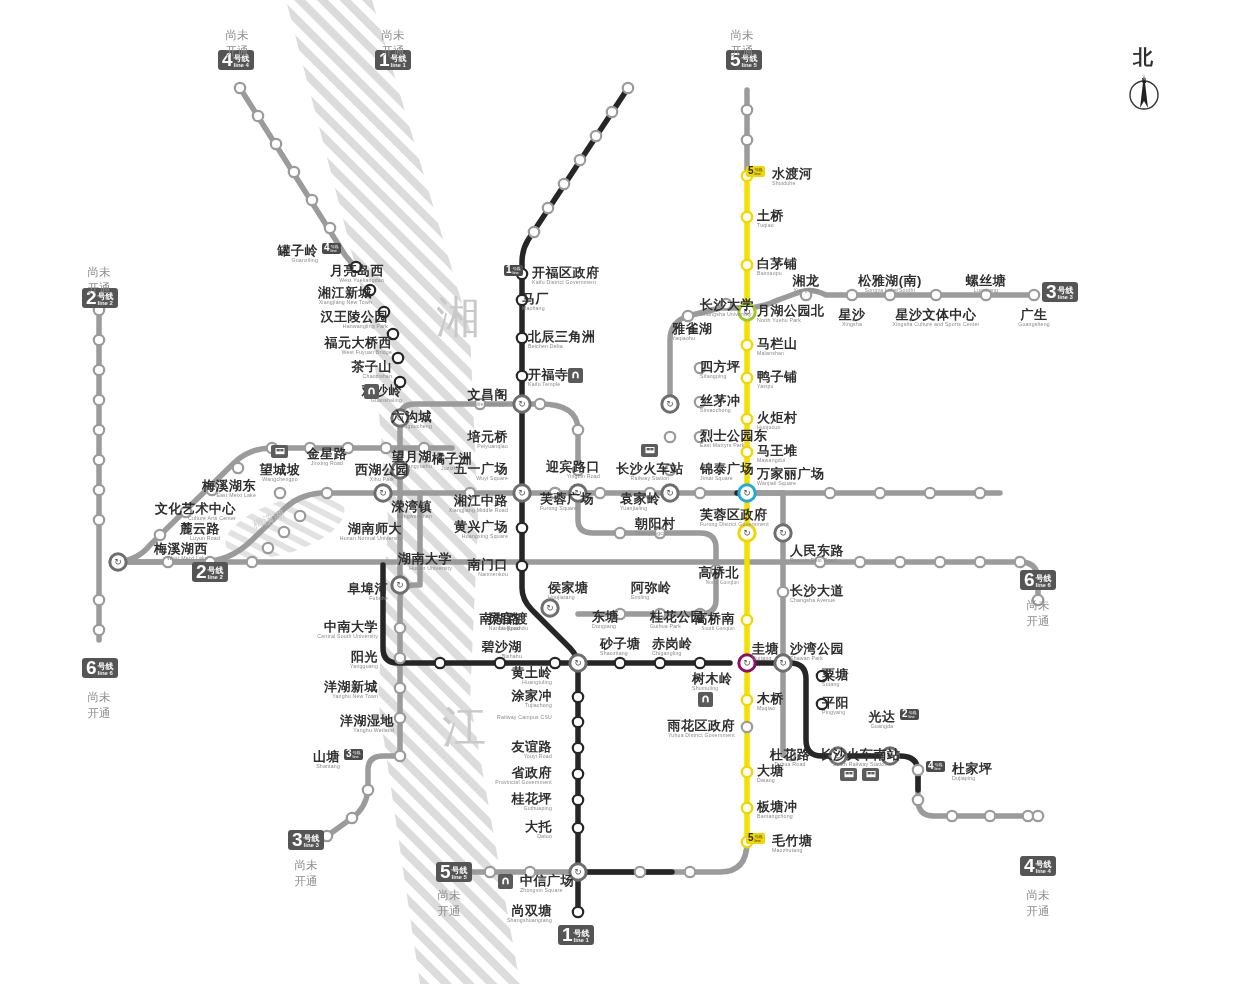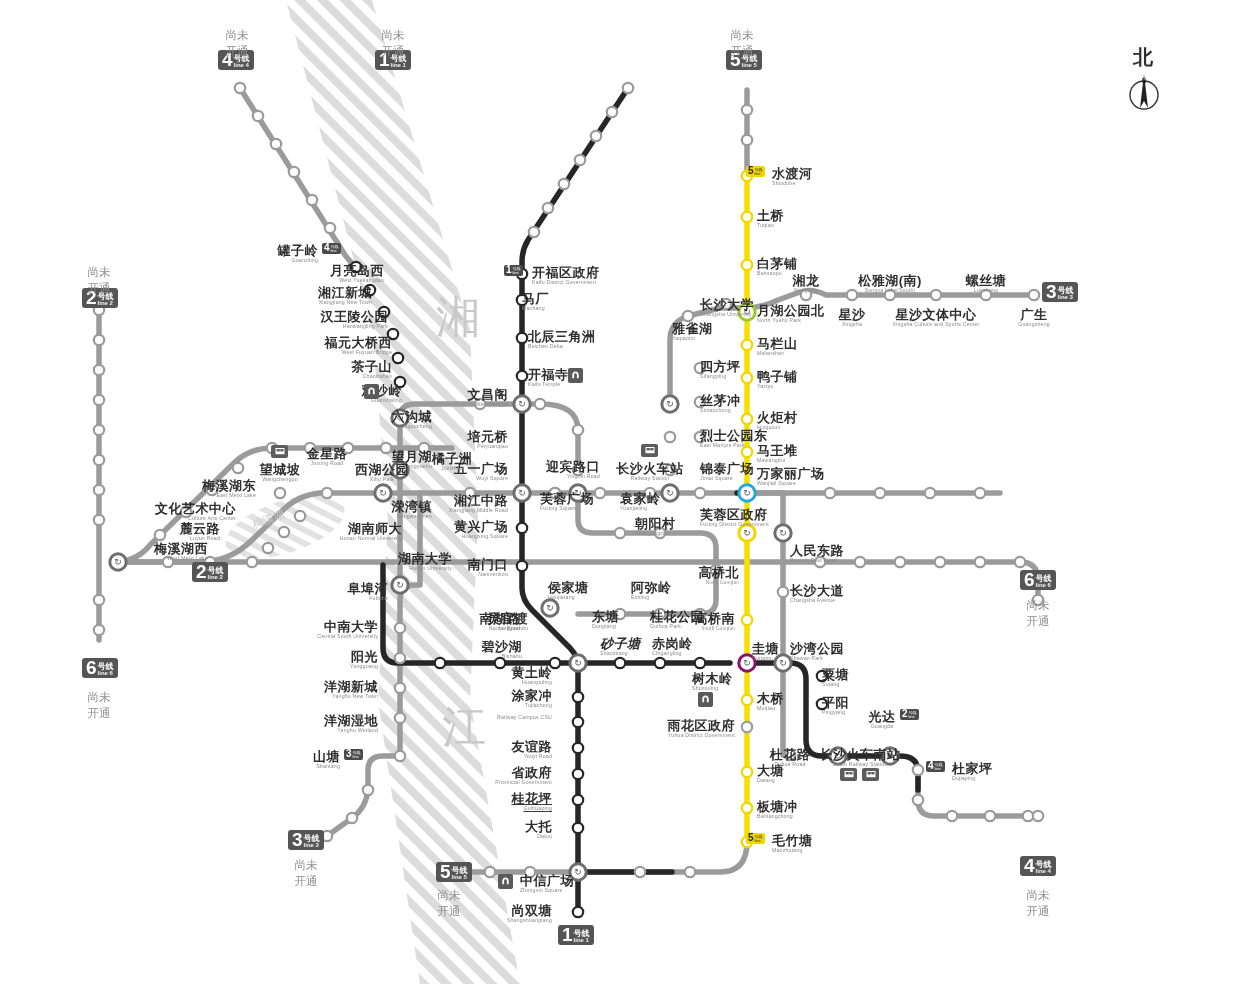--- a/index.html
+++ b/index.html
@@ -416,21 +416,21 @@
         <span class="en">Railway Campus CSU</span>
       </div>
       <div class="lbl ra" style="top: 740px; left: 0px; width: 552px;">
         <span class="cn">友谊路</span>
         <span class="en">Youyi Road</span>
       </div>
       <div class="lbl ra" style="top: 766px; left: 0px; width: 552px;">
         <span class="cn">省政府</span>
         <span class="en">Provincial Government</span>
       </div>
-      <div class="lbl ra" style="top: 792px; left: 0px; width: 552px; text-decoration: underline;">
+      <div class="lbl ra" style="top: 792px; left: 0px; width: 552px;">
         <span class="cn">桂花坪</span>
         <span class="en">Guihuaping</span>
       </div>
       <div class="lbl ra" style="top: 820px; left: 0px; width: 552px;">
         <span class="cn">大托</span>
         <span class="en">Datuo</span>
       </div>
       <div class="lbl" style="top: 874px; left: 520px;">
         <span class="cn">中信广场</span>
         <span class="en">Zhongxin Square</span>
@@ -476,21 +476,21 @@
         <span class="en">Emiling</span>
       </div>
       <div class="lbl" style="top: 610px; left: 592px;">
         <span class="cn">东塘</span>
         <span class="en">Dongtang</span>
       </div>
       <div class="lbl" style="top: 610px; left: 650px;">
         <span class="cn">桂花公园</span>
         <span class="en">Guihua Park</span>
       </div>
-      <div class="lbl" style="top: 637px; left: 600px; font-style: italic;">
+      <div class="lbl" style="top: 637px; left: 600px;">
         <span class="cn">砂子塘</span>
         <span class="en">Shaozitang</span>
       </div>
       <div class="lbl" style="top: 637px; left: 652px;">
         <span class="cn">赤岗岭</span>
         <span class="en">Chigangling</span>
       </div>
       <div class="lbl" style="top: 672px; left: 692px;">
         <span class="cn">树木岭</span>
         <span class="en">Shumuling</span>
@@ -766,21 +766,21 @@
         <span class="en">Central South University</span>
       </div>
       <div class="lbl ra" style="top: 650px; left: 0px; width: 378px;">
         <span class="cn">阳光</span>
         <span class="en">Yangguang</span>
       </div>
       <div class="lbl ra" style="top: 680px; left: 0px; width: 378px;">
         <span class="cn">洋湖新城</span>
         <span class="en">Yanghu New Town</span>
       </div>
-      <div class="lbl ra" style="top: 714px; left: 0px; width: 378px;">
+      <div class="lbl ra" style="top: 714px; left: 0px; width: 378px; padding-left: 16px;">
         <span class="cn">洋湖湿地</span>
         <span class="en">Yanghu Wetland</span>
       </div>
       <div class="lbl ra" style="top: 750px; left: 0px; width: 340px;">
         <span class="cn">山塘</span>
         <span class="en">Shantang</span>
       </div>
       <div class="sbadge" style="top: 749px; left: 344px;">
         <span class="num">3</span>
         <span class="txt">

